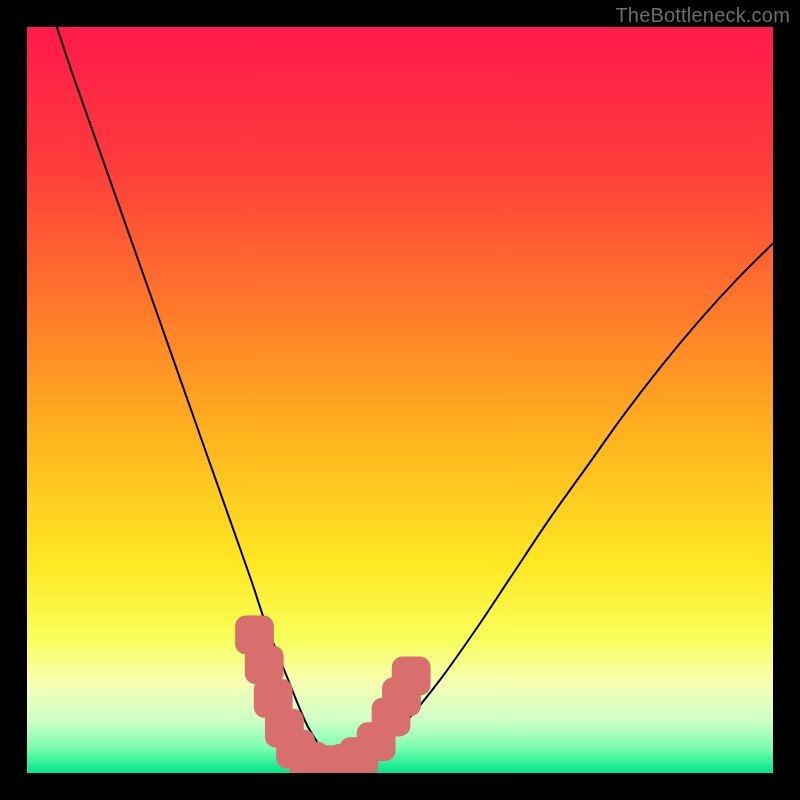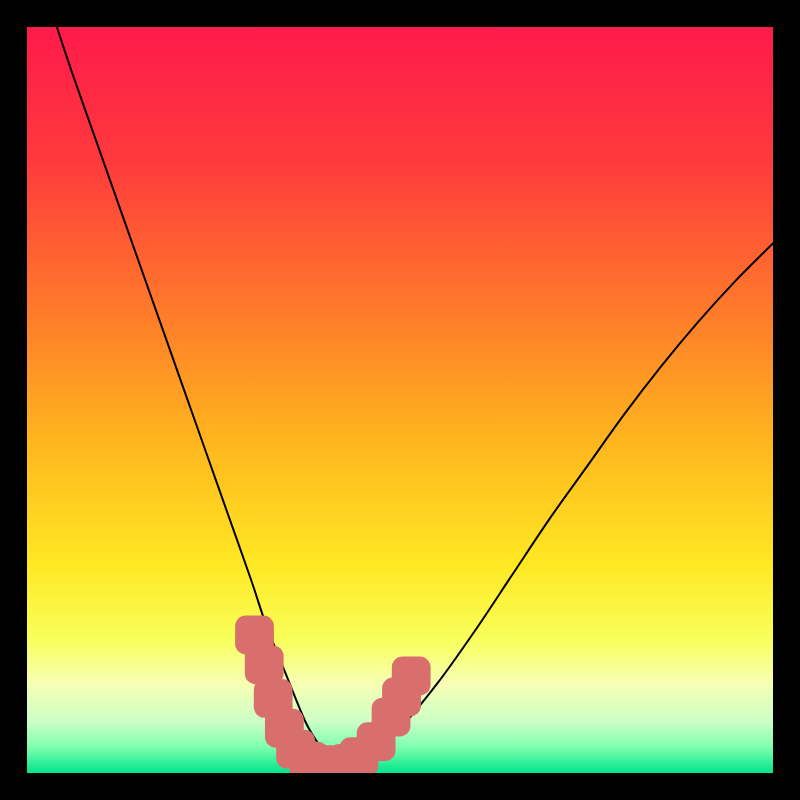--- a/index.html
+++ b/index.html
@@ -71,13 +71,14 @@
           <rect x="328.38" y="743.91" width="38.79" height="38.79" rx="10.67" ry="10.67" fill="#d96f6c"></rect>
           <rect x="339.57" y="737.19" width="38.79" height="38.79" rx="10.67" ry="10.67" fill="#d96f6c"></rect>
           <rect x="356.73" y="722.27" width="38.79" height="38.79" rx="10.67" ry="10.67" fill="#d96f6c"></rect>
           <rect x="371.65" y="697.65" width="38.79" height="38.79" rx="10.67" ry="10.67" fill="#d96f6c"></rect>
           <rect x="382.10" y="677.51" width="38.79" height="38.79" rx="10.67" ry="10.67" fill="#d96f6c"></rect>
           <rect x="391.79" y="656.62" width="38.79" height="38.79" rx="10.67" ry="10.67" fill="#d96f6c"></rect>
         </g>
     </g>
   </svg>
 
+  <div class="watermark">TheBottleneck.com</div>
 </div>
 
 </body></html>

